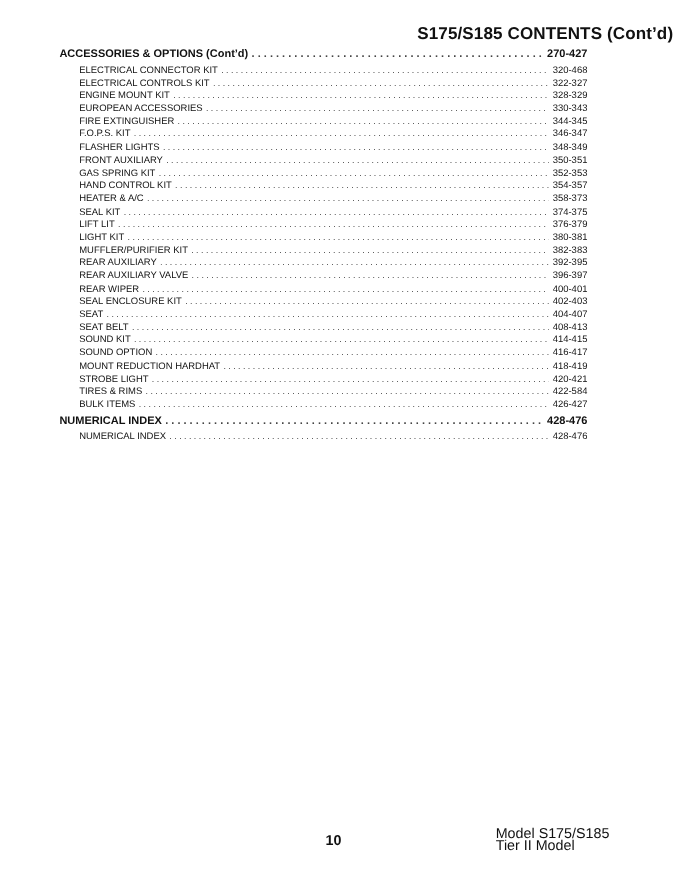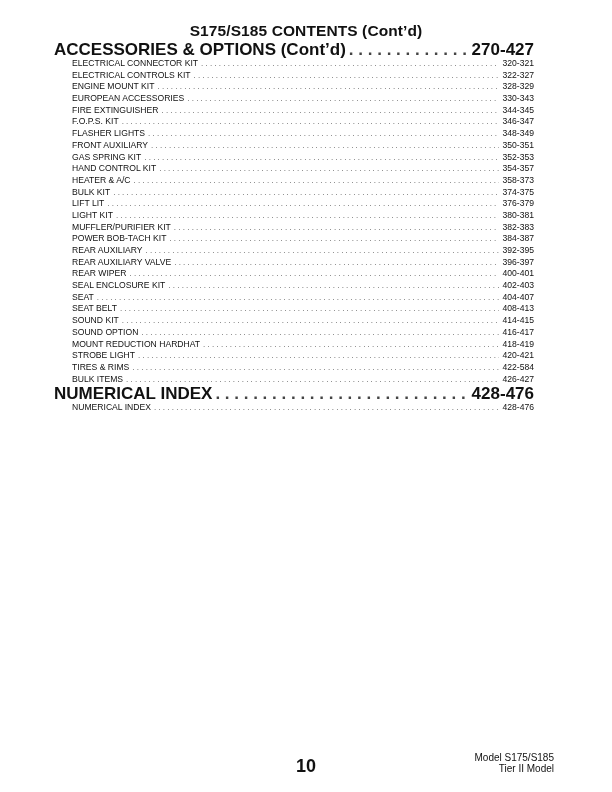--- a/index.html
+++ b/index.html
@@ -1,45 +1,45 @@
 <!DOCTYPE html>
 <html><head>
 <meta charset="utf-8">
 <style>
   html, body { margin: 0; padding: 0; background: #ffffff; }
   body { width: 612px; height: 792px; position: relative; overflow: hidden; color: #111; font-family: "Liberation Sans", sans-serif; }
-  .title { position: absolute; top: 22px; left: 0; width: 612px; text-align: center; font-weight: bold; font-size: 15.5px; letter-spacing: 0.1px; }
+  .title { position: absolute; top: 22px; left: 0; width: 612px; text-align: right; font-weight: bold; font-size: 15.5px; letter-spacing: 0.1px; }
   .toc { position: absolute; top: 41px; left: 54px; width: 480px; }
   .row { display: flex; align-items: baseline; white-space: nowrap; overflow: hidden; }
-  .row.section { font-weight: bold; font-size: 17px; height: 17px; line-height: 17px; }
+  .row.section { font-weight: bold; font-size: 10px; height: 17px; line-height: 17px; }
   .row.item { font-size: 8.6px; height: 11.7px; line-height: 11.7px; padding-left: 18px; }
   .row .label { flex: 0 0 auto; padding-right: 3px; }
   .row .leader { flex: 1 1 auto; overflow: hidden; color: #444; letter-spacing: 1.6px; }
   .row.section .leader { letter-spacing: 3.2px; }
   .row .leader::before { content: ". . . . . . . . . . . . . . . . . . . . . . . . . . . . . . . . . . . . . . . . . . . . . . . . . . . . . . . . . . . . . . . . . . . . . . . . . . . . . . . . . . . . . . . . . . . . . . . . . . . . . . . . . . . . . . . . . . . . . . . ."; letter-spacing: 0; }
   .row.item .leader::before { font-size: 8px; }
   .row .pages { flex: 0 0 auto; padding-left: 3px; text-align: right; }
-  .footer-page { position: absolute; top: 756px; left: 296px; font-weight: bold; font-size: 18px; }
-  .footer-model { position: absolute; top: 752px; right: 58px; text-align: right; font-size: 10px; line-height: 11px; }
+  .footer-page { position: absolute; top: 756px; left: 296px; font-weight: bold; font-size: 13px; }
+  .footer-model { position: absolute; top: 752px; right: 58px; font-size: 13px; line-height: 11px; }
 </style>
 </head>
 <body>
 
 <div class="title">S175/S185 CONTENTS (Cont’d)</div>
 
 <div class="toc" id="toc">
     <div class="row section">
       <span class="label">ACCESSORIES &amp; OPTIONS (Cont’d)</span>
       <span class="leader"></span>
       <span class="pages">270-427</span>
     </div>
     <div class="row item">
       <span class="label">ELECTRICAL CONNECTOR KIT</span>
       <span class="leader"></span>
-      <span class="pages">320-321</span>
+      <span class="pages">320-468</span>
     </div>
     <div class="row item">
       <span class="label">ELECTRICAL CONTROLS KIT</span>
       <span class="leader"></span>
       <span class="pages">322-327</span>
     </div>
     <div class="row item">
       <span class="label">ENGINE MOUNT KIT</span>
       <span class="leader"></span>
       <span class="pages">328-329</span>
@@ -78,43 +78,38 @@
       <span class="label">HAND CONTROL KIT</span>
       <span class="leader"></span>
       <span class="pages">354-357</span>
     </div>
     <div class="row item">
       <span class="label">HEATER &amp; A/C</span>
       <span class="leader"></span>
       <span class="pages">358-373</span>
     </div>
     <div class="row item">
-      <span class="label">BULK KIT</span>
+      <span class="label">SEAL KIT</span>
       <span class="leader"></span>
       <span class="pages">374-375</span>
     </div>
     <div class="row item">
       <span class="label">LIFT LIT</span>
       <span class="leader"></span>
       <span class="pages">376-379</span>
     </div>
     <div class="row item">
       <span class="label">LIGHT KIT</span>
       <span class="leader"></span>
       <span class="pages">380-381</span>
     </div>
     <div class="row item">
       <span class="label">MUFFLER/PURIFIER KIT</span>
       <span class="leader"></span>
       <span class="pages">382-383</span>
-    </div>
-    <div class="row item">
-      <span class="label">POWER BOB-TACH KIT</span>
-      <span class="leader"></span>
-      <span class="pages">384-387</span>
     </div>
     <div class="row item">
       <span class="label">REAR AUXILIARY</span>
       <span class="leader"></span>
       <span class="pages">392-395</span>
     </div>
     <div class="row item">
       <span class="label">REAR AUXILIARY VALVE</span>
       <span class="leader"></span>
       <span class="pages">396-397</span>

